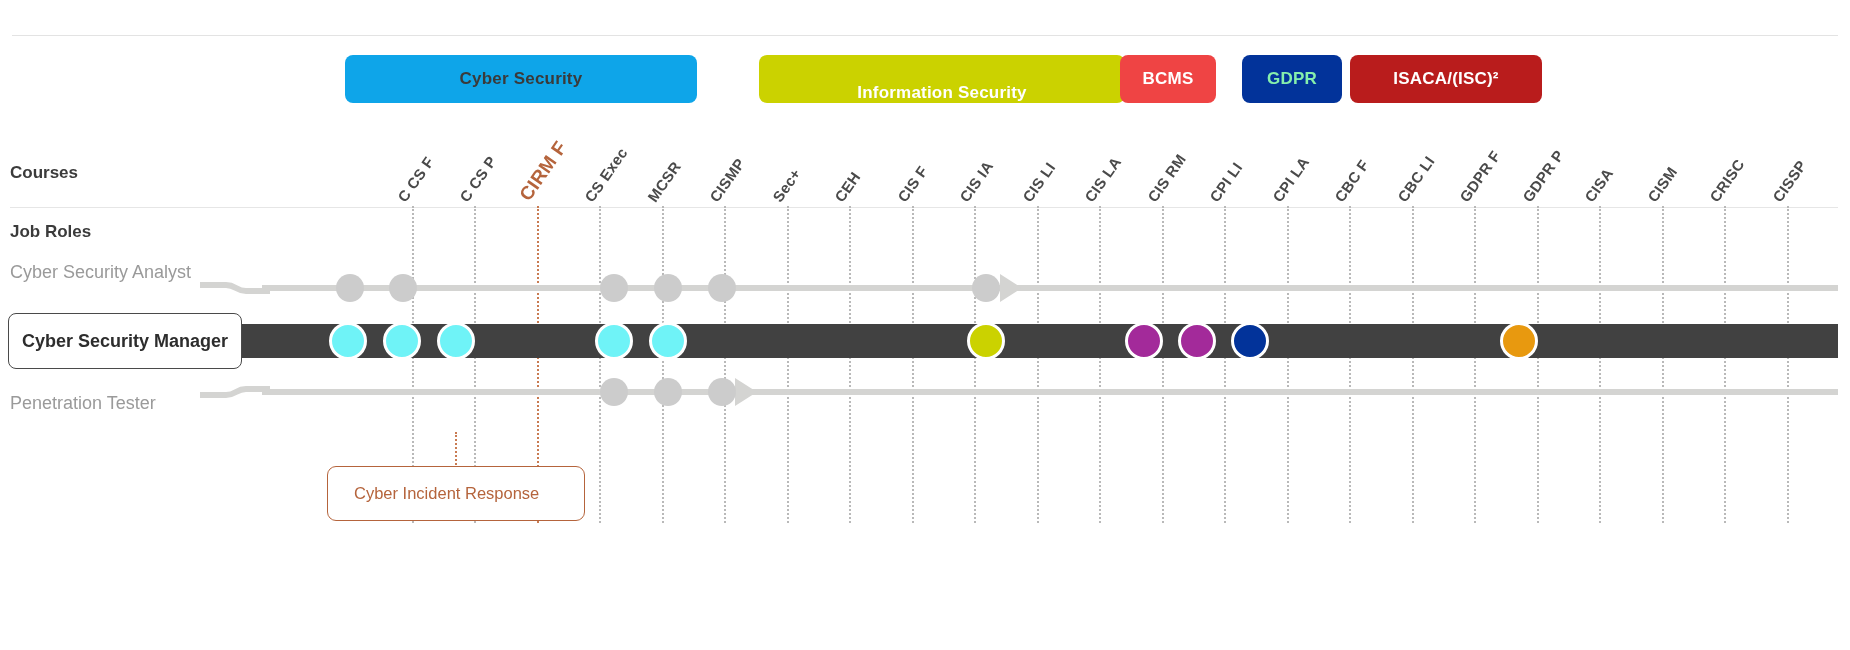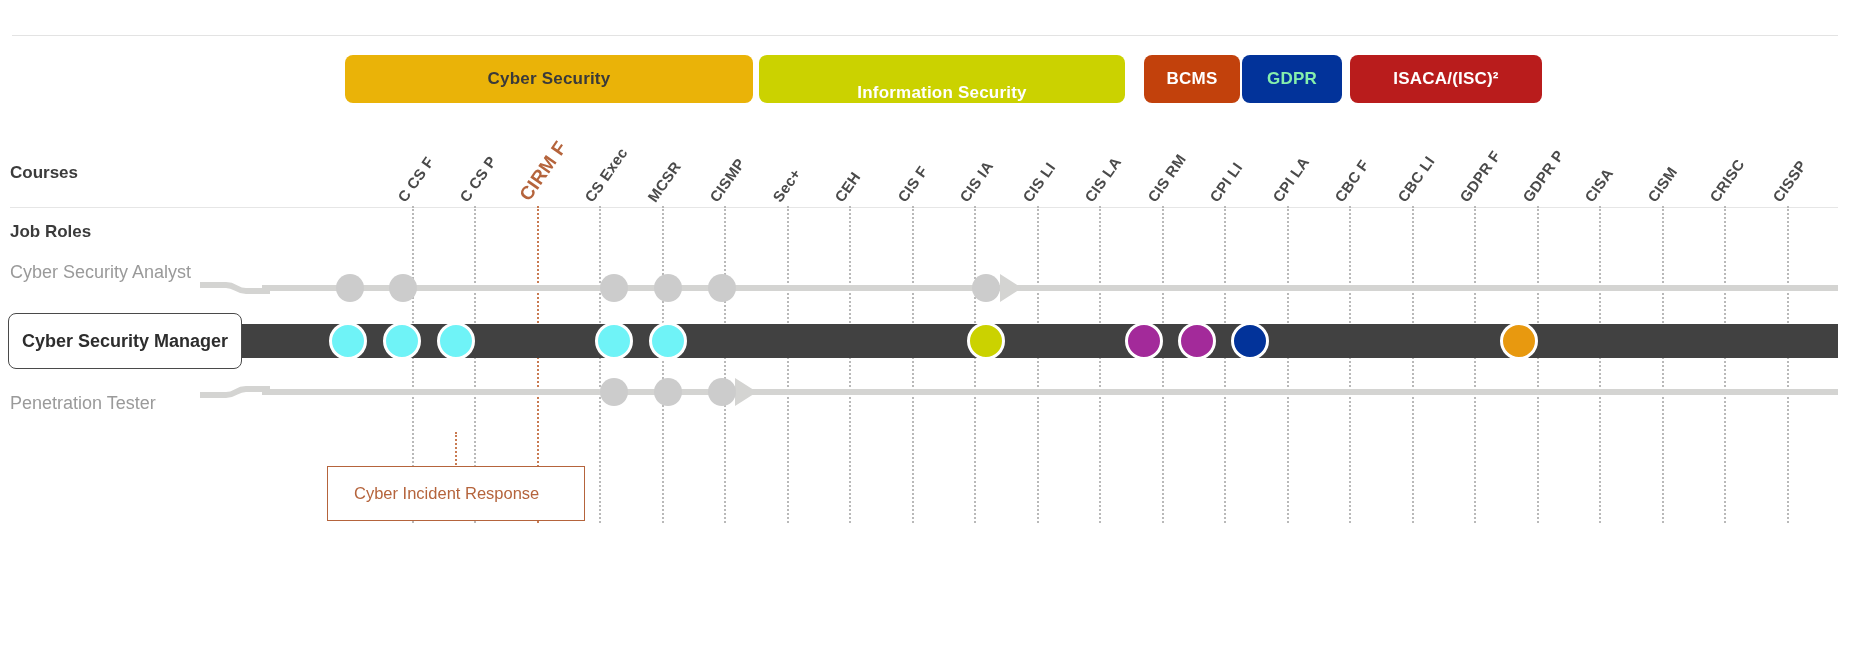--- a/index.html
+++ b/index.html
@@ -63,43 +63,43 @@
   .role-chip{
     position:absolute;left:8px;top:313px;width:232px;height:54px;
     border:1.6px solid #4a4a4a;border-radius:8px;background:#ffffff;
     display:flex;align-items:center;justify-content:center;
     font-size:18px;font-weight:600;color:#2d2d2d;z-index:6;
   }
 
   
   .callout{
     position:absolute;left:327px;top:466px;width:258px;height:55px;
-    border:1.6px solid #b5643c;border-radius:0;background:#ffffff;
+    border:1.6px solid #b5643c;border-radius:9px;background:#ffffff;
     display:flex;flex-direction:column;justify-content:center;
     padding:0 0 0 26px;box-sizing:border-box;
     color:#b5643c;font-size:16.5px;line-height:21px;z-index:6;
   }
   .callout span{display:block;}
   .callout-stem{position:absolute;left:455px;top:432px;width:0;height:36px;border-left:2px dotted #c97b52;}
 </style>
 </head>
 <body>
 
 <div id="stage">
 
   <div class="top-rule"></div>
 
   <div id="cats">
-      <div class="cat" style="left: 345px; width: 408px; background: #eab308; color: rgb(58, 58, 58);">
+      <div class="cat" style="left: 345px; width: 352px; background: #0ea5e9; color: rgb(58, 58, 58);">
         <span>Cyber Security</span>
       </div>
       <div class="cat" style="left: 759px; width: 366px; background: rgb(203, 210, 0); color: rgb(255, 255, 255); align-items: flex-end;">
         <span>Information Security</span>
       </div>
-      <div class="cat" style="left: 1144px; width: 96px; background: #c2410c; color: rgb(255, 255, 255);">
+      <div class="cat" style="left: 1120px; width: 96px; background: #ef4444; color: rgb(255, 255, 255);">
         <span>BCMS</span>
       </div>
       <div class="cat" style="left: 1242px; width: 100px; background: rgb(2, 51, 154); color: #86efac; justify-content: center;">
         <span>GDPR</span>
       </div>
       <div class="cat" style="left: 1350px; width: 192px; background: #b91c1c; color: rgb(255, 255, 255);">
         <span>ISACA/(ISC)²</span>
       </div>
     </div>
 

